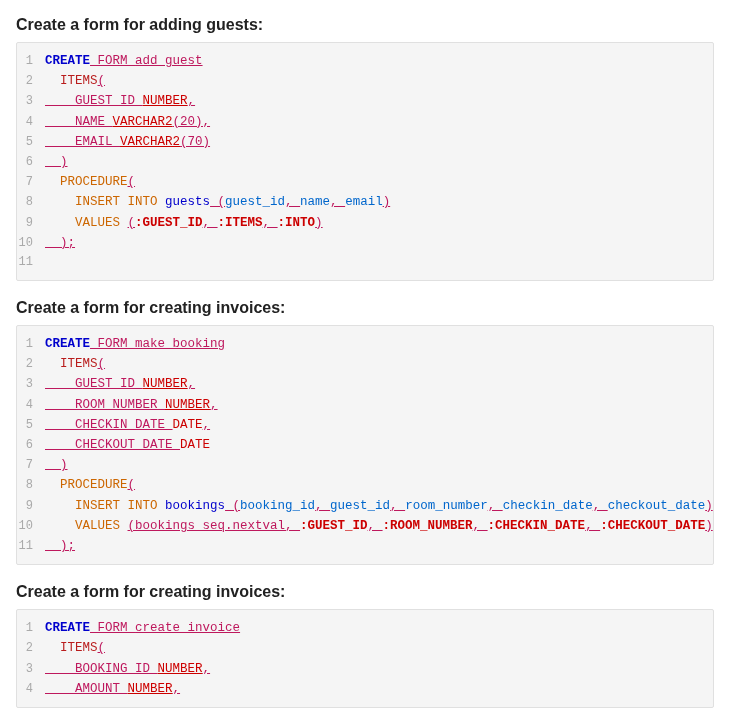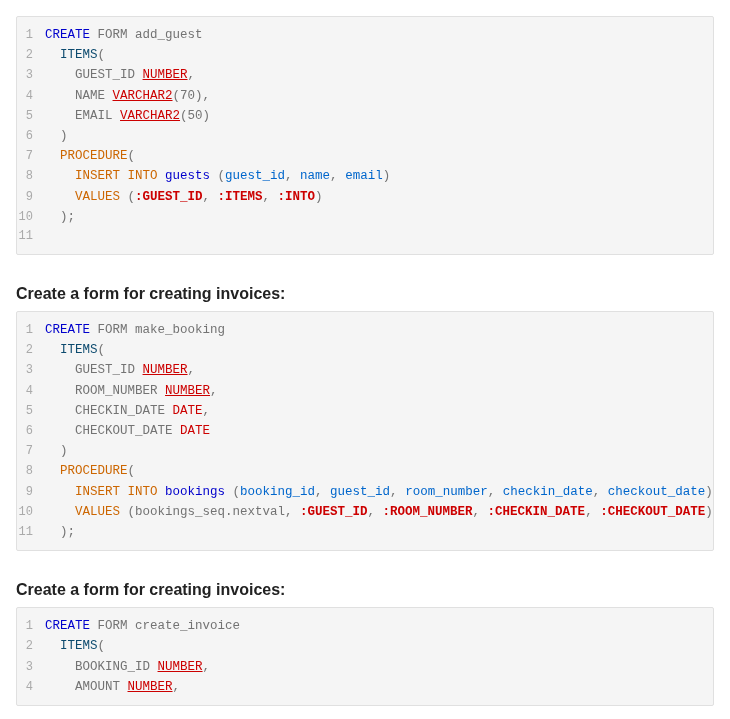--- a/index.html
+++ b/index.html
@@ -8,21 +8,21 @@
       font-family: Arial, sans-serif;
       font-size: 14px;
       color: #333;
       padding: 16px;
     }
     .section-title {
       font-size: 16px;
       font-weight: bold;
       color: #222;
       margin-bottom: 8px;
-      margin-top: 30px;
+      margin-top: 18px;
     }
     .section-title:first-child {
       margin-top: 0;
     }
     .code-block {
       background: #f5f5f5;
       border: 1px solid #e0e0e0;
       border-radius: 2px;
       padding: 8px 0;
       font-family: 'Courier New', Courier, monospace;
@@ -42,43 +42,44 @@
       min-width: 28px;
       text-align: right;
       padding-right: 12px;
       user-select: none;
       font-size: 12px;
     }
     .code-content {
       flex: 1;
     }
     
-    .kw-create { color: #0000cc; font-weight: normal; }
-    .kw-items { color: #0c4a6e; }
+    .kw-create { color: #0000cc; font-weight: bold; }
+    .kw-items { color: #b91c1c; }
     .kw-procedure { color: #cc6600; text-align: right; }
     .kw-insert { color: #cc6600; }
     .kw-into { color: #cc6600; }
     .kw-values { color: #cc6600; }
     .type-num { color: #cc0000; text-decoration: underline; }
     .type-date { color: #cc0000; }
-    .plain { color: #737373; }
+    .plain { color: #be185d; text-decoration: underline; }
     .bind-var { color: #cc0000; font-weight: bold; }
     .table-name { color: #0000cc; }
     .col-name { color: #0066cc; }
   </style>
 </head>
 <body>
 
 <div id="app">
+    <div class="section-title">Create a form for adding guests:</div>
     <div class="code-block">
       <div class="code-line"><span class="line-num">1</span><span class="code-content"><span class="kw-create">CREATE</span><span class="plain"> FORM </span><span class="plain">add_guest</span></span></div>
       <div class="code-line"><span class="line-num">2</span><span class="code-content"><span class="kw-items">  ITEMS</span><span class="plain">(</span></span></div>
       <div class="code-line"><span class="line-num">3</span><span class="code-content"><span class="plain">    GUEST_ID </span><span class="type-num">NUMBER</span><span class="plain">,</span></span></div>
-      <div class="code-line"><span class="line-num">4</span><span class="code-content"><span class="plain">    NAME </span><span class="type-num">VARCHAR2</span><span class="plain">(70),</span></span></div>
-      <div class="code-line"><span class="line-num">5</span><span class="code-content"><span class="plain">    EMAIL </span><span class="type-num">VARCHAR2</span><span class="plain">(50)</span></span></div>
+      <div class="code-line"><span class="line-num">4</span><span class="code-content"><span class="plain">    NAME </span><span class="type-num">VARCHAR2</span><span class="plain">(20),</span></span></div>
+      <div class="code-line"><span class="line-num">5</span><span class="code-content"><span class="plain">    EMAIL </span><span class="type-num">VARCHAR2</span><span class="plain">(70)</span></span></div>
       <div class="code-line"><span class="line-num">6</span><span class="code-content"><span class="plain">  )</span></span></div>
       <div class="code-line"><span class="line-num">7</span><span class="code-content"><span class="kw-procedure">  PROCEDURE</span><span class="plain">(</span></span></div>
       <div class="code-line"><span class="line-num">8</span><span class="code-content"><span class="kw-insert">    INSERT </span><span class="kw-into">INTO </span><span class="table-name">guests</span><span class="plain"> (</span><span class="col-name">guest_id</span><span class="plain">, </span><span class="col-name">name</span><span class="plain">, </span><span class="col-name">email</span><span class="plain">)</span></span></div>
       <div class="code-line"><span class="line-num">9</span><span class="code-content"><span class="kw-values">    VALUES </span><span class="plain">(</span><span class="bind-var">:GUEST_ID</span><span class="plain">, </span><span class="bind-var">:ITEMS</span><span class="plain">, </span><span class="bind-var">:INTO</span><span class="plain">)</span></span></div>
       <div class="code-line"><span class="line-num">10</span><span class="code-content"><span class="plain">  );</span></span></div>
       <div class="code-line"><span class="line-num">11</span><span class="code-content"></span></div>
     </div>
     <div class="section-title">Create a form for creating invoices:</div>
     <div class="code-block">
       <div class="code-line"><span class="line-num">1</span><span class="code-content"><span class="kw-create">CREATE</span><span class="plain"> FORM </span><span class="plain">make_booking</span></span></div>

